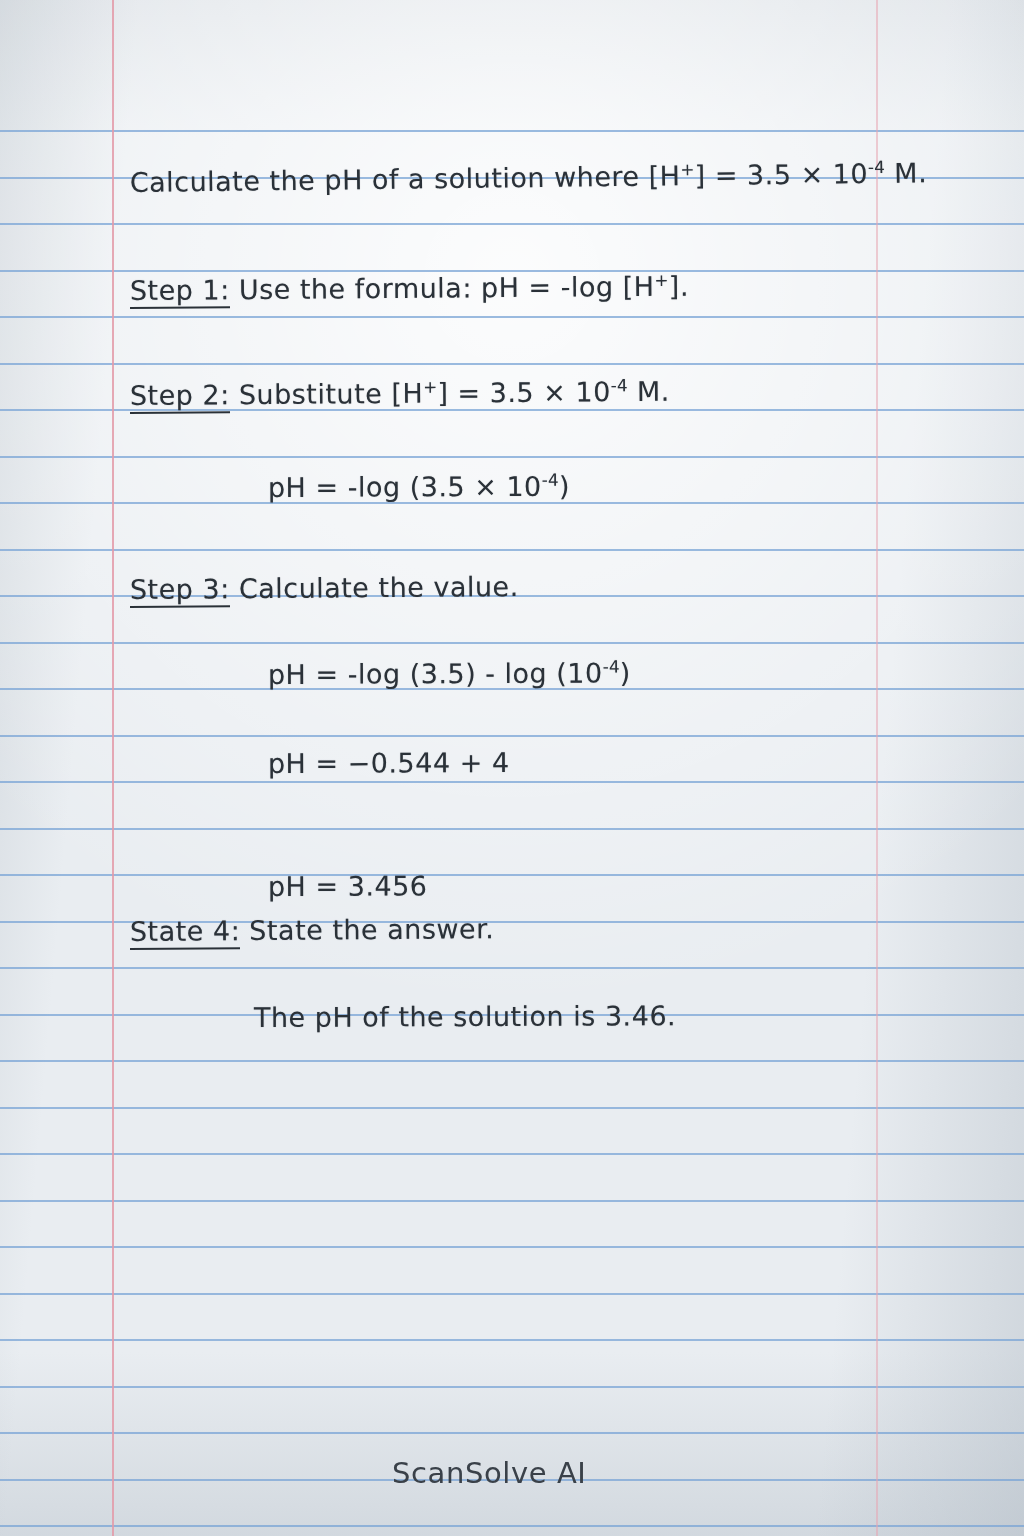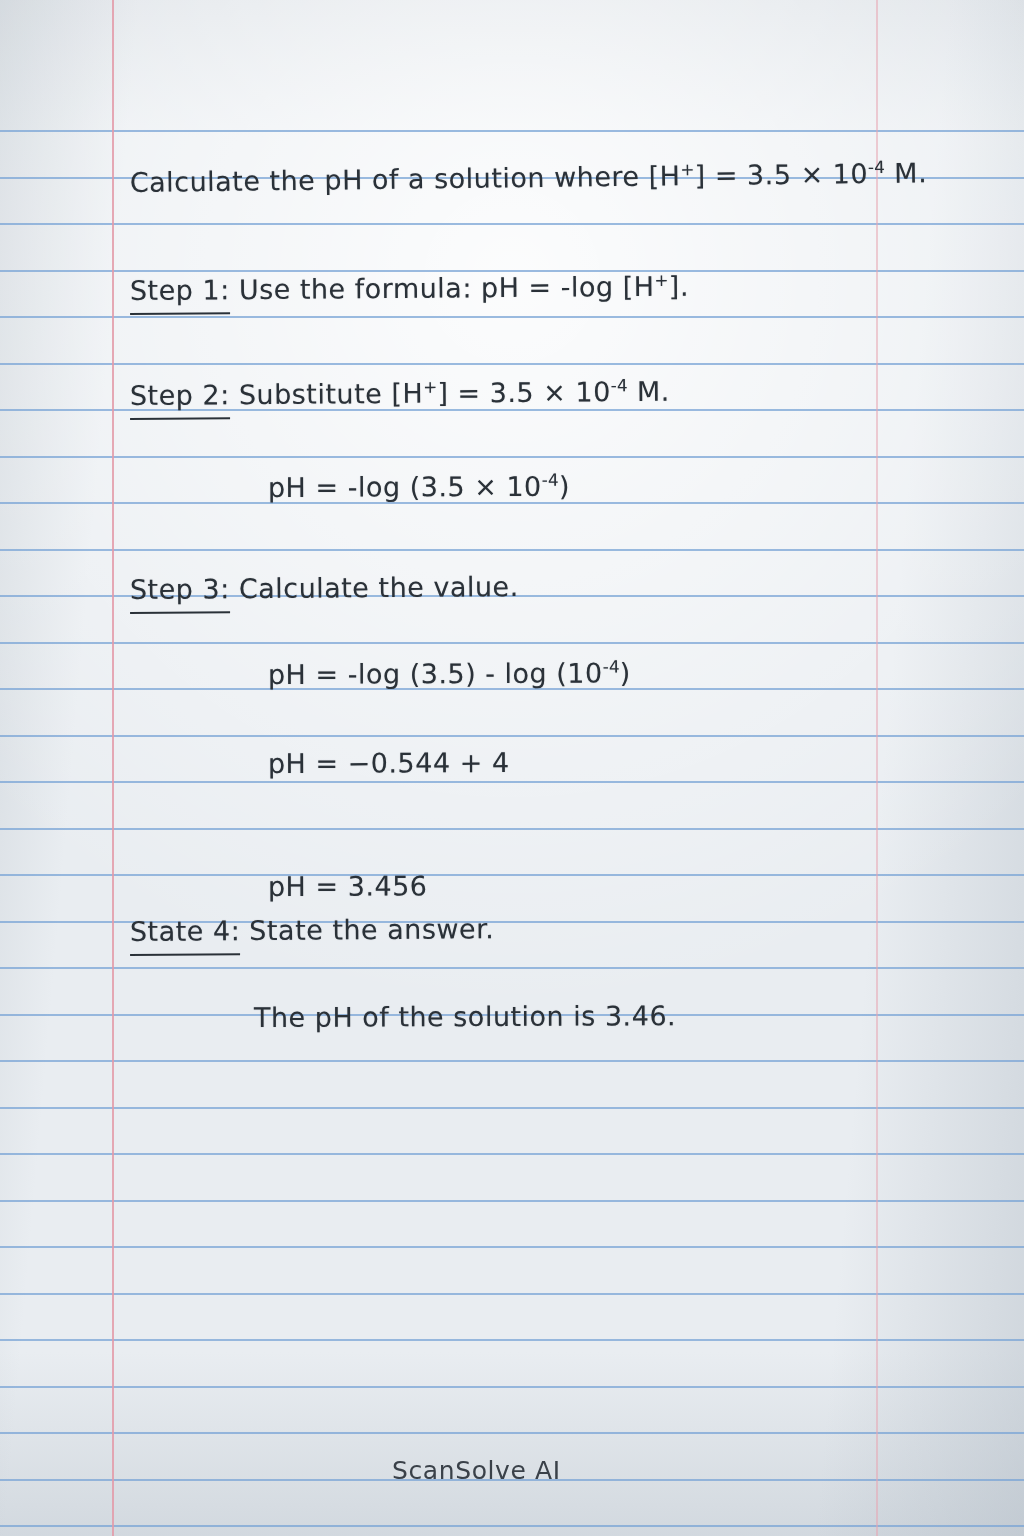--- a/index.html
+++ b/index.html
@@ -74,36 +74,36 @@
     font-family: "DejaVu Sans", sans-serif;
     font-weight: 400;
     letter-spacing: 0.5px;
     white-space: nowrap;
     text-shadow: 0 0 1px rgba(42,49,56,0.35);
   }
   .line-main   { font-size: 27px; }
   .line-indent { font-size: 27px; }
   .steplabel {
     border-bottom: 2px solid #2a3138;
-    padding-bottom: 7px;
+    padding-bottom: 1px;
   }
   sup {
     font-size: 0.62em;
     vertical-align: super;
     letter-spacing: 0.2px;
   }
   .skew1 { transform: rotate(-0.7deg); transform-origin: left bottom; }
   .skew2 { transform: rotate(-0.45deg); transform-origin: left bottom; }
   .skew3 { transform: rotate(-0.25deg); transform-origin: left bottom; }
 
   #footer-mark {
     position: absolute;
     left: 392px;
     top: 1456px;
-    font-size: 25px;
+    font-size: 29px;
     color: #3a4149;
     font-family: "DejaVu Sans", sans-serif;
     letter-spacing: 0.6px;
     white-space: nowrap;
   }
 </style>
 </head>
 <body>
 
 <div id="page">

